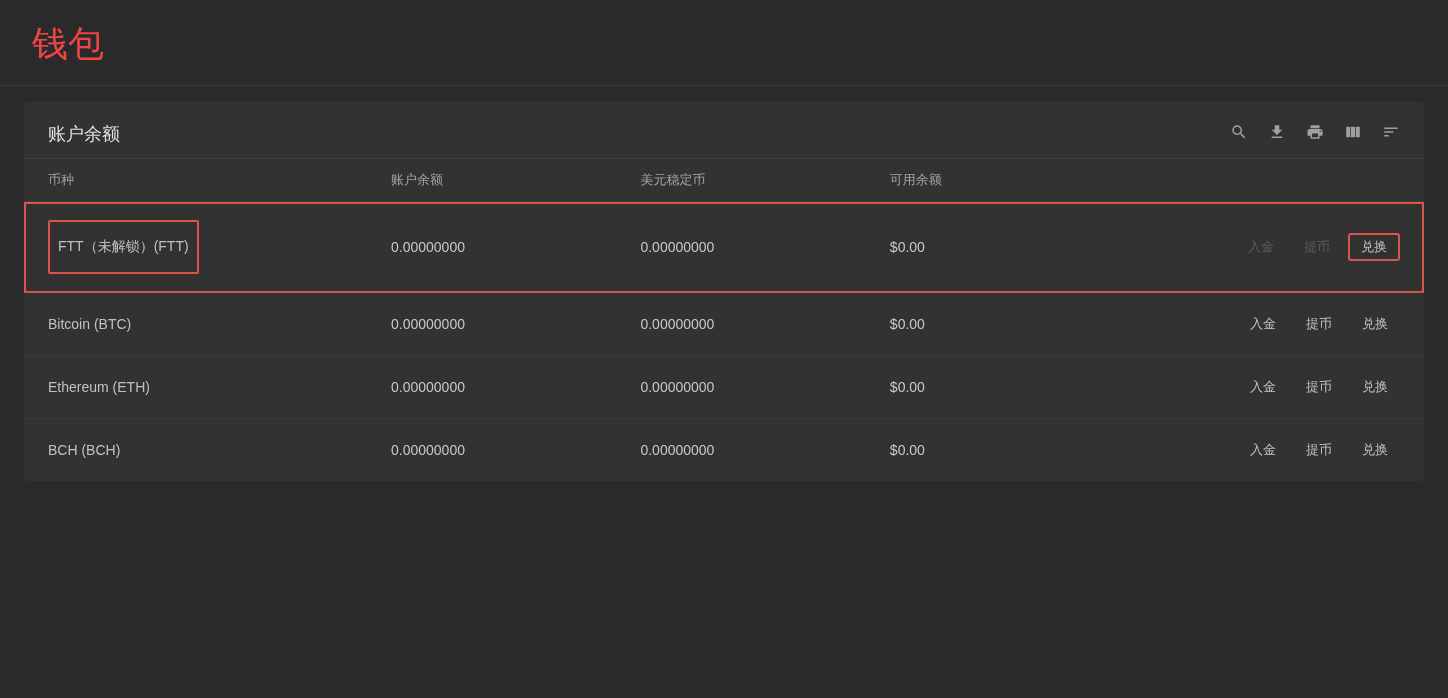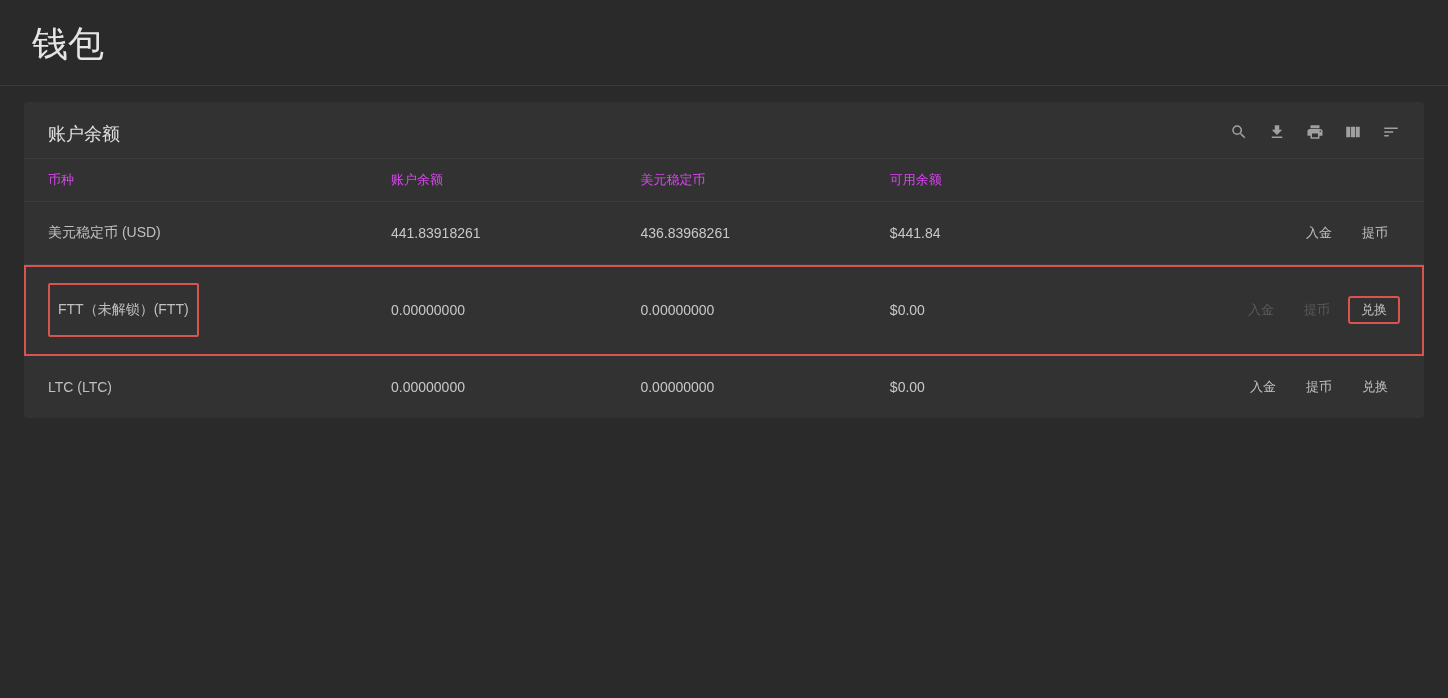--- a/index.html
+++ b/index.html
@@ -11,21 +11,21 @@
       width: 1448px;
     }
     .page-header {
       background-color: #2a2a2a;
       padding: 20px 32px 16px;
       border-bottom: 1px solid #3a3a3a;
     }
     .page-title {
       font-size: 36px;
       font-weight: 400;
-      color: #e5e5e5;
+      color: #ef4444;
     }
     .card {
       background-color: #323232;
       margin: 16px 24px;
       border-radius: 4px;
       padding: 0;
     }
     .card-header {
       display: flex;
       align-items: center;
@@ -53,21 +53,21 @@
       border-collapse: collapse;
     }
     thead tr {
       border-bottom: 1px solid #3e3e3e;
     }
     thead th {
       padding: 12px 24px;
       text-align: left;
       font-weight: 400;
       font-size: 13px;
-      color: #d946ef;
+      color: #a3a3a3;
     }
     tbody tr {
       border-bottom: 1px solid #3a3a3a;
     }
     tbody tr:last-child {
       border-bottom: none;
     }
     tbody tr.highlighted {
       outline: 2px solid #d9534f;
       outline-offset: -2px;
@@ -171,36 +171,43 @@
     <thead>
       <tr>
         <th>币种</th>
         <th>账户余额</th>
         <th>美元稳定币</th>
         <th>可用余额</th>
         <th></th>
       </tr>
     </thead>
     <tbody id="table-body">
-    <tr>
-          <td class="td-currency">美元稳定币 (USD)</td>
-          <td class="td-number">441.83918261</td>
-          <td class="td-number">436.83968261</td>
-          <td class="td-usd">$441.84</td>
-          <td class="td-actions"><button class="action-btn">入金</button><button class="action-btn">提币</button></td>
-        </tr>
         <tr class="highlighted">
           <td class="td-currency"><span class="currency-highlighted">FTT（未解锁）(FTT)</span></td>
           <td class="td-number">0.00000000</td>
           <td class="td-number">0.00000000</td>
           <td class="td-usd">$0.00</td>
           <td class="td-actions"><button class="action-btn disabled">入金</button><button class="action-btn disabled">提币</button><button class="action-btn exchange-highlighted">兑换</button></td>
         </tr>
         <tr>
-          <td class="td-currency">LTC (LTC)</td>
+          <td class="td-currency">Bitcoin (BTC)</td>
+          <td class="td-number">0.00000000</td>
+          <td class="td-number">0.00000000</td>
+          <td class="td-usd">$0.00</td>
+          <td class="td-actions"><button class="action-btn">入金</button><button class="action-btn">提币</button><button class="action-btn">兑换</button></td>
+        </tr>
+        <tr>
+          <td class="td-currency">Ethereum (ETH)</td>
+          <td class="td-number">0.00000000</td>
+          <td class="td-number">0.00000000</td>
+          <td class="td-usd">$0.00</td>
+          <td class="td-actions"><button class="action-btn">入金</button><button class="action-btn">提币</button><button class="action-btn">兑换</button></td>
+        </tr>
+        <tr>
+          <td class="td-currency">BCH (BCH)</td>
           <td class="td-number">0.00000000</td>
           <td class="td-number">0.00000000</td>
           <td class="td-usd">$0.00</td>
           <td class="td-actions"><button class="action-btn">入金</button><button class="action-btn">提币</button><button class="action-btn">兑换</button></td>
         </tr>
       </tbody>
   </table>
 </div>
 
 </body></html>

